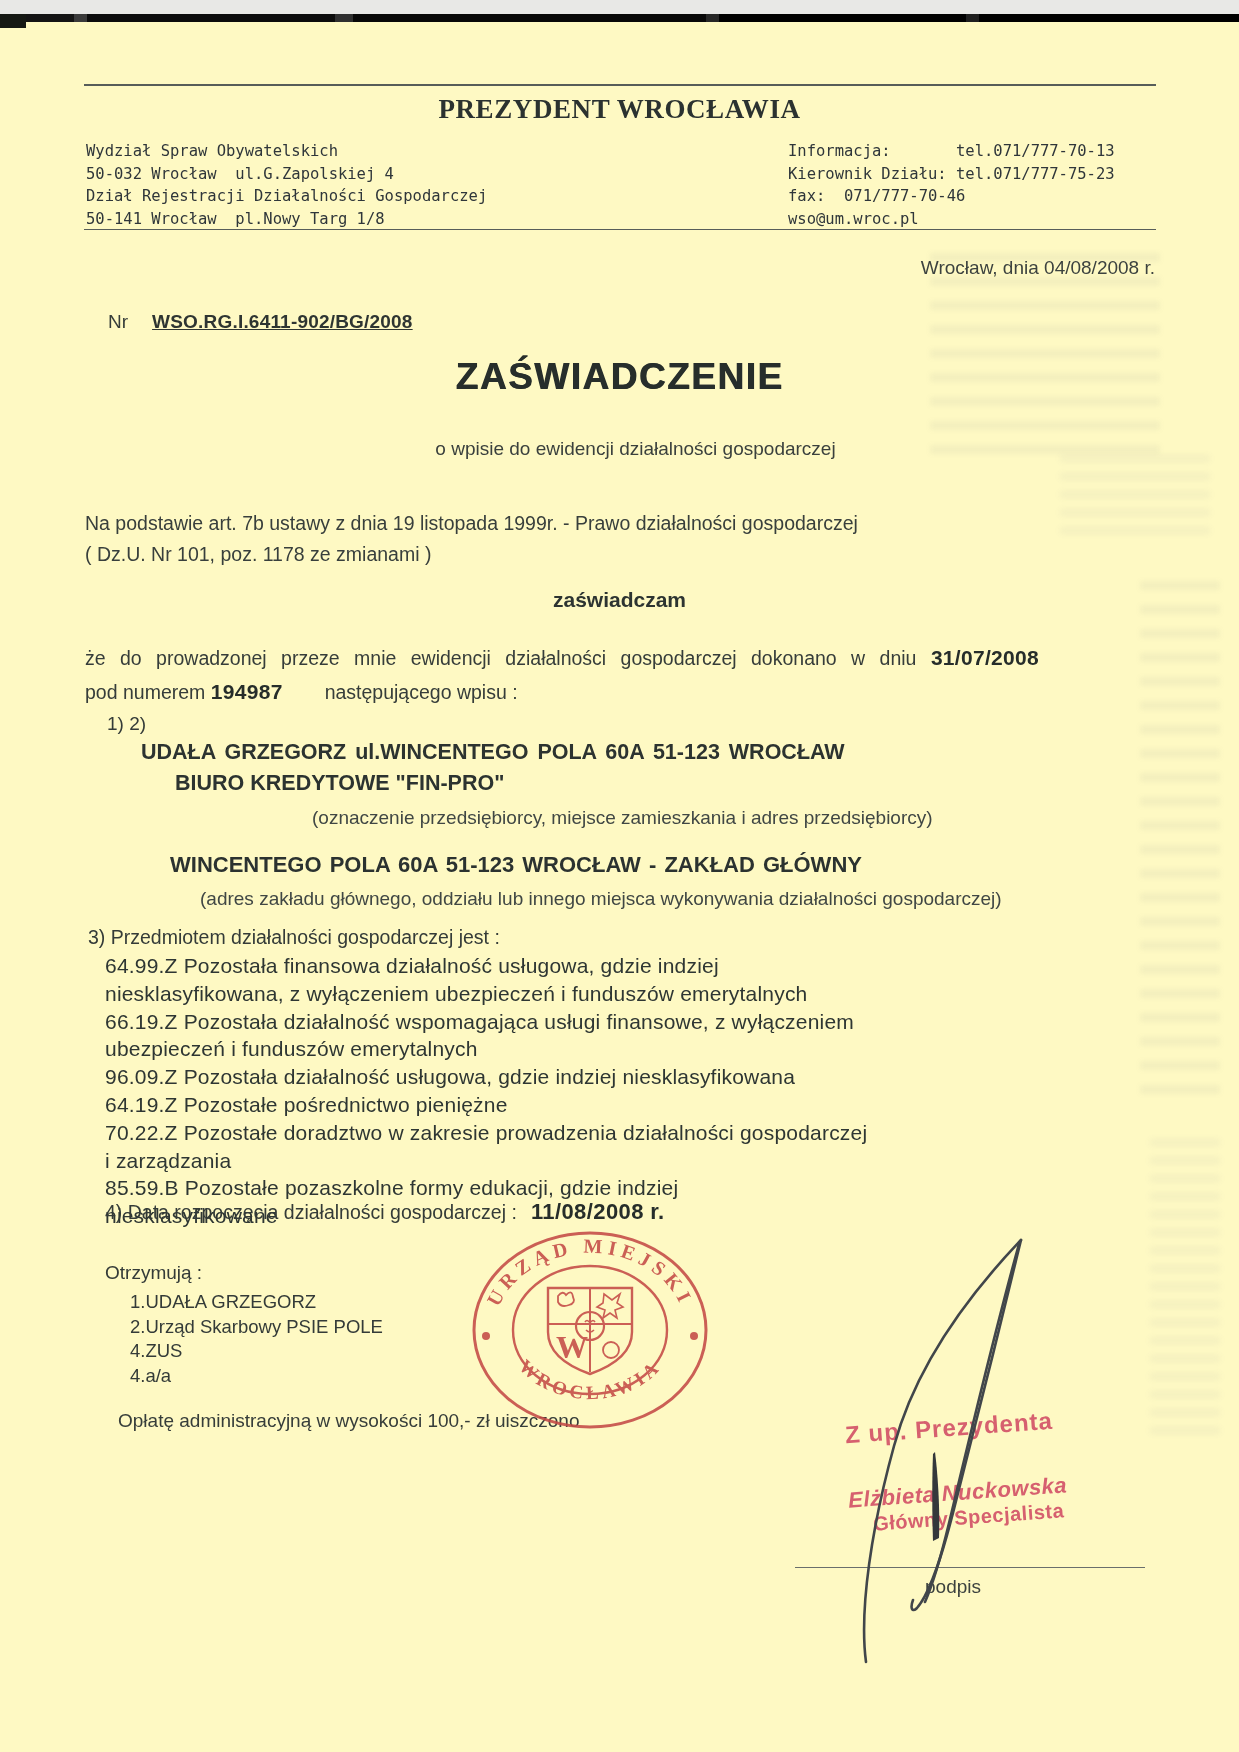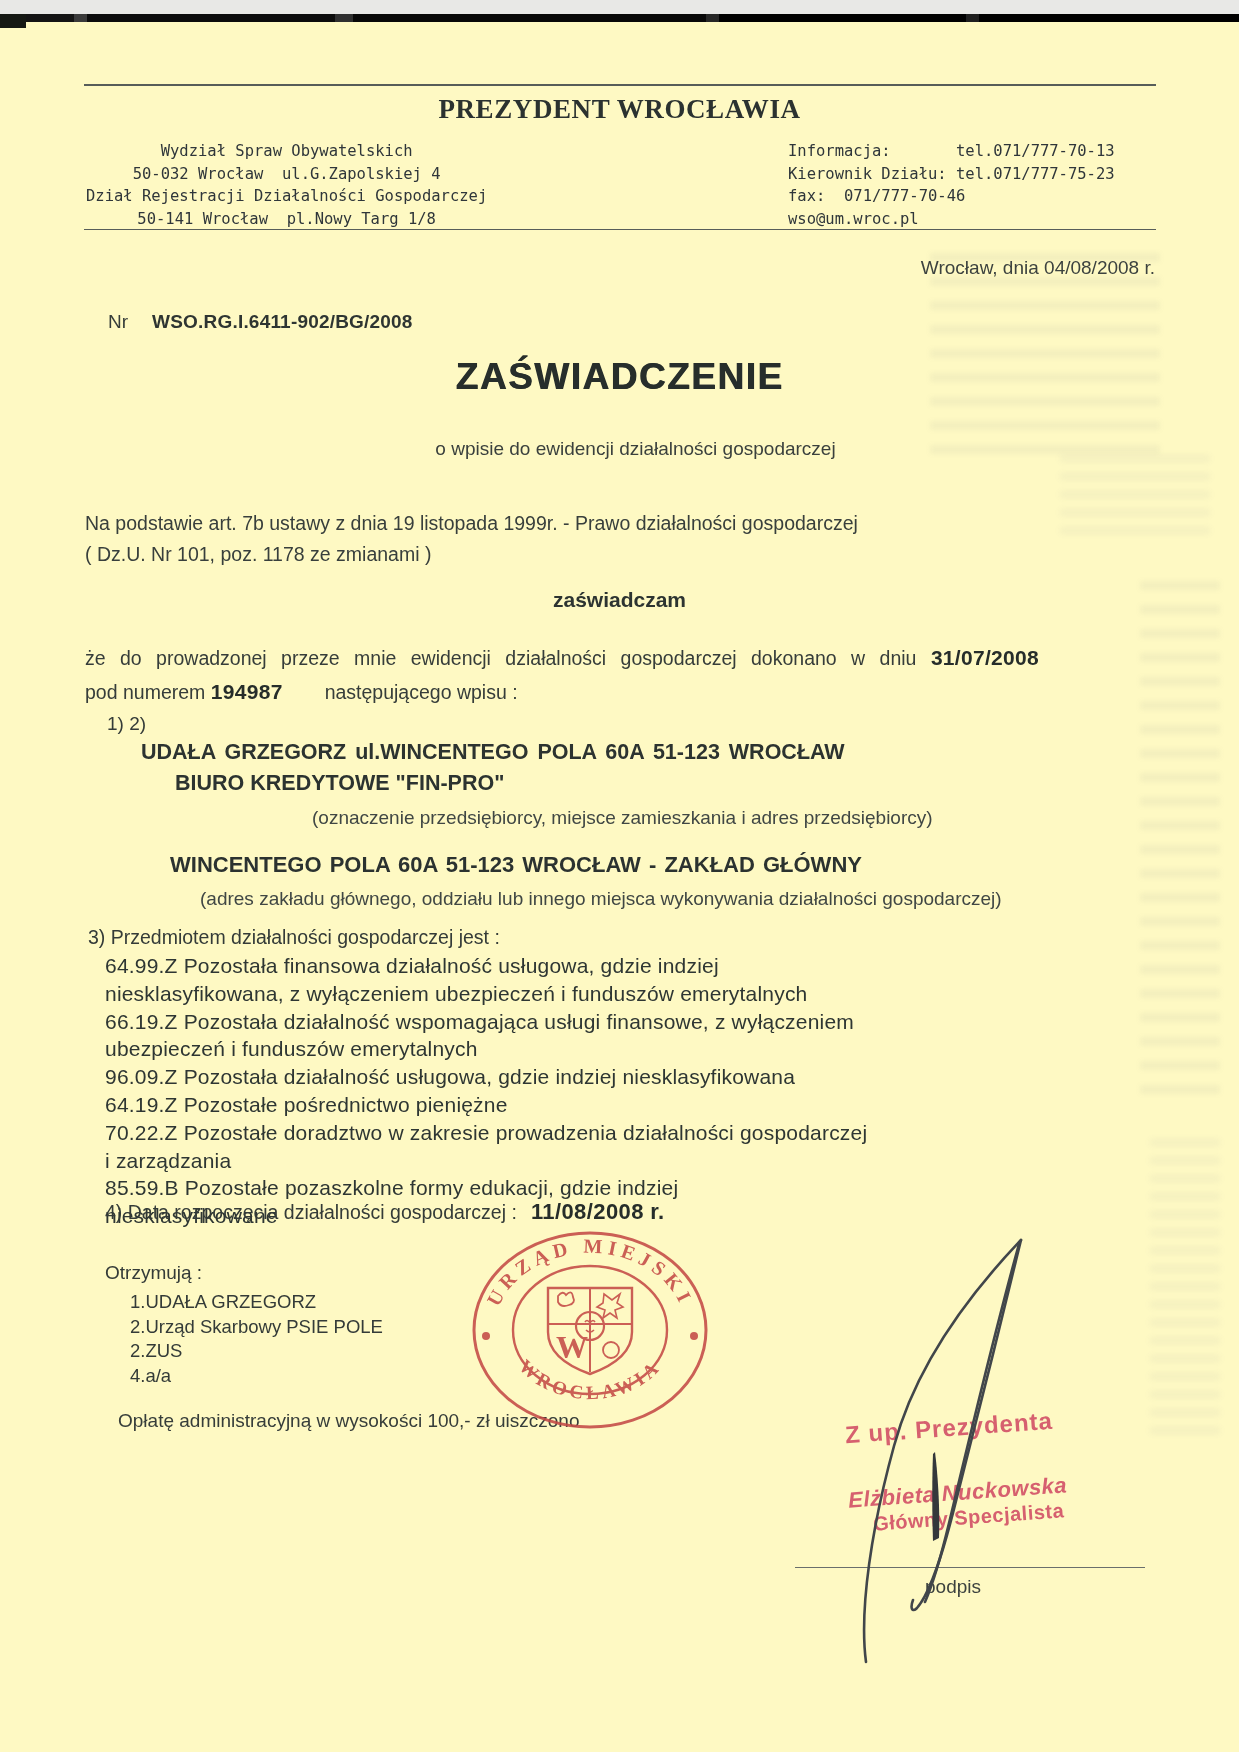--- a/index.html
+++ b/index.html
@@ -18,26 +18,26 @@
     background:repeating-linear-gradient(0deg,rgba(110,118,140,.18) 0 7px,rgba(0,0,0,0) 7px 18px);}
   
   .rule{position:absolute;left:84px;width:1072px;height:0;border-top:2px solid #575d59;}
   .rule-1{top:70px;}
   .rule-2{top:215px;border-top-width:1.6px;}
   
   .doc-header-title{position:absolute;left:0;right:0;top:80px;text-align:center;
     font-family:"Liberation Serif",serif;font-weight:bold;font-size:27px;letter-spacing:.6px;color:#2b3230;}
   .mono-block{position:absolute;font-family:"DejaVu Sans Mono",monospace;font-size:15.5px;line-height:22.5px;color:#2f363a;}
   .mono-block div{white-space:pre;}
-  .addr-left{left:86px;top:126px;text-align:center;}
+  .addr-left{left:86px;top:126px;}
   .addr-right{left:788px;top:126px;}
   
   .place-date{position:absolute;right:84px;top:243px;font-size:19px;color:#3c423f;}
   .ref-line{position:absolute;left:108px;top:297px;font-size:19px;color:#363d3a;}
-  .ref-line .ref-num{font-weight:bold;margin-left:24px;letter-spacing:.2px;color:#2e3532;}
+  .ref-line .ref-num{font-weight:bold;margin-left:24px;letter-spacing:.2px;color:#2e3532;text-decoration:underline;}
   
   .main-title{position:absolute;left:0;right:0;top:342px;text-align:center;
     font-size:37px;font-weight:bold;letter-spacing:1.5px;color:#272e2b;text-shadow:.7px 0 0 #272e2b;}
   .subtitle{position:absolute;left:0;right:0;top:424px;text-align:center;font-size:19px;color:#3a403d;padding-left:32px;}
   
   .legal{position:absolute;left:85px;top:494px;font-size:19.5px;line-height:31px;color:#383f3c;}
   .certify{position:absolute;left:0;right:0;top:574px;text-align:center;font-size:21px;font-weight:bold;color:#2d3431;}
   
   .statement{position:absolute;left:85px;top:627px;width:1080px;font-size:19.5px;line-height:33px;color:#363d3a;}
   .statement .l1{word-spacing:9px;}
@@ -137,21 +137,21 @@
       <div>niesklasyfikowane</div>
     </div>
   <div class="start-line">
     <span>4) Data rozpoczęcia działalności gospodarczej :</span><b>11/08/2008 r.</b>
   </div>
 
   <div class="receive-label">Otrzymują :</div>
   <div class="recipients">
       <div>1.UDAŁA GRZEGORZ</div>
       <div>2.Urząd Skarbowy PSIE POLE</div>
-      <div>2.ZUS</div>
+      <div>4.ZUS</div>
       <div>4.a/a</div>
     </div>
   <div class="fee-note">Opłatę administracyjną w wysokości 100,- zł uiszczono</div>
 
   <svg class="round-stamp" viewBox="0 0 252 212">
     <g fill="none" stroke="#c44a46" stroke-width="3">
       <ellipse cx="126" cy="106" rx="116" ry="97"></ellipse>
       <ellipse cx="126" cy="106" rx="77" ry="64" stroke-width="2.4"></ellipse>
     </g>
     <circle cx="22" cy="112" r="4" fill="#c44a46"></circle>

